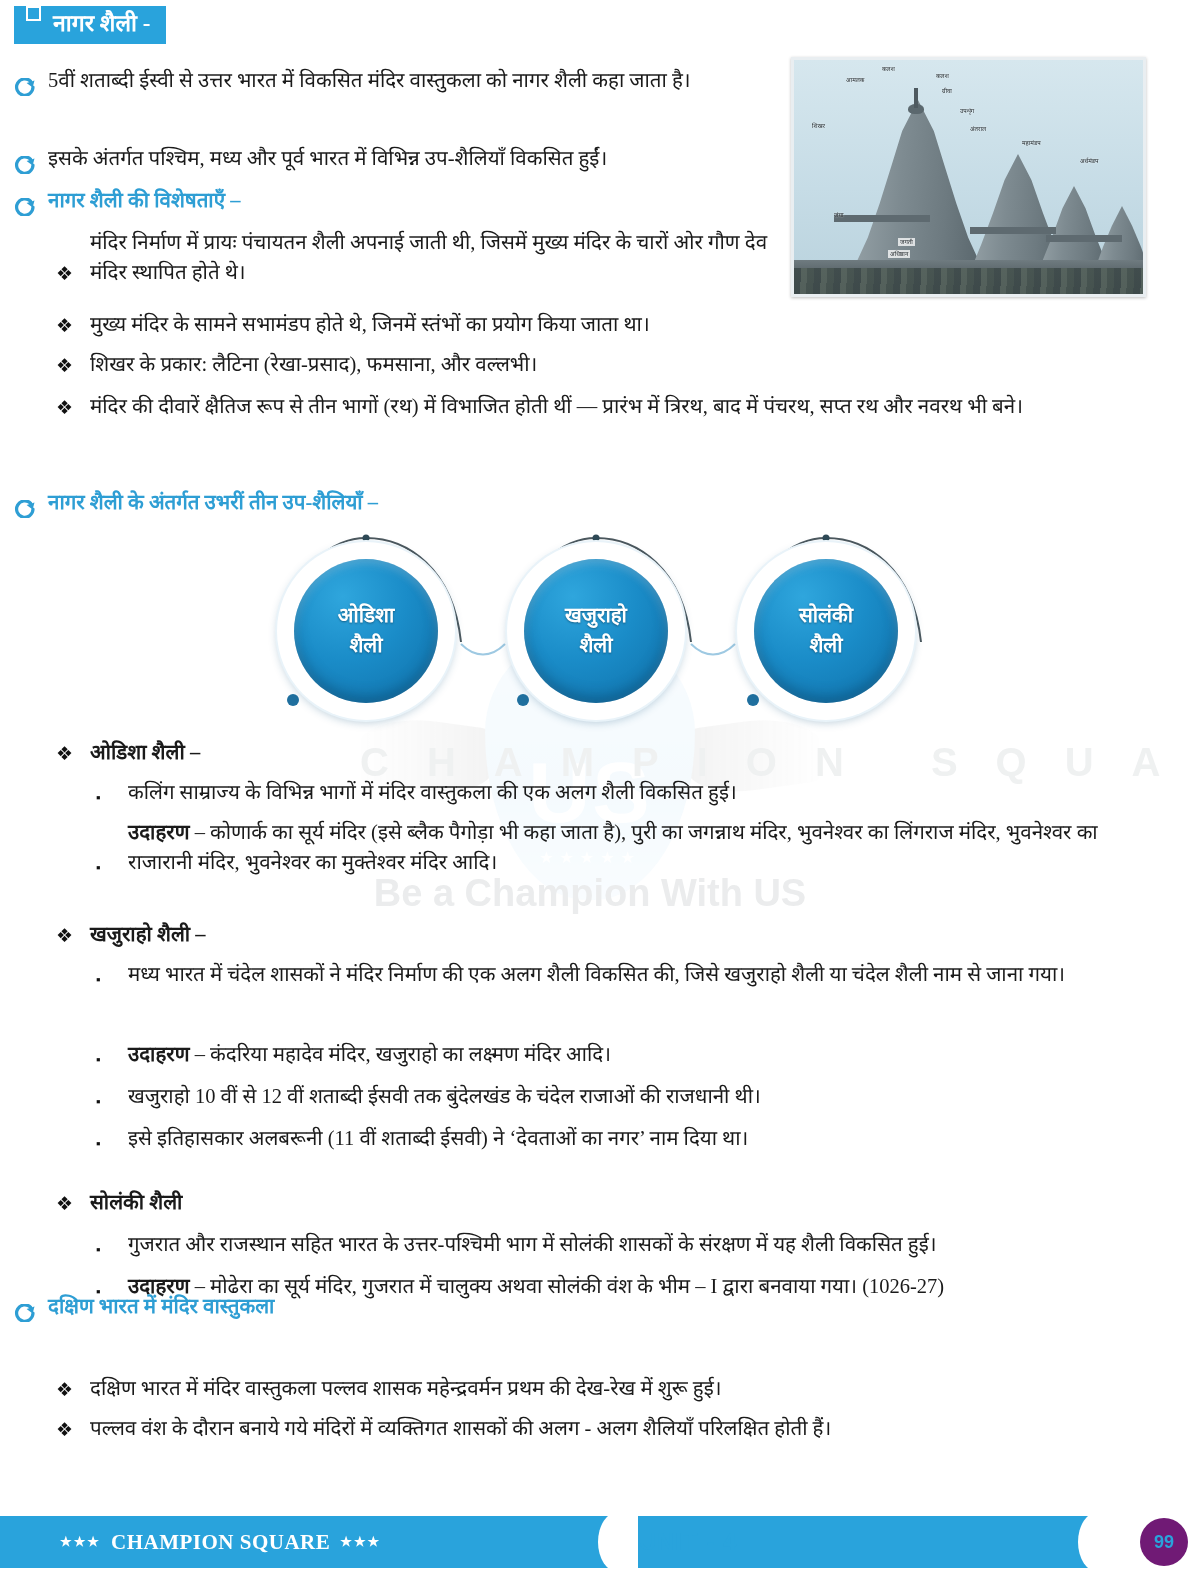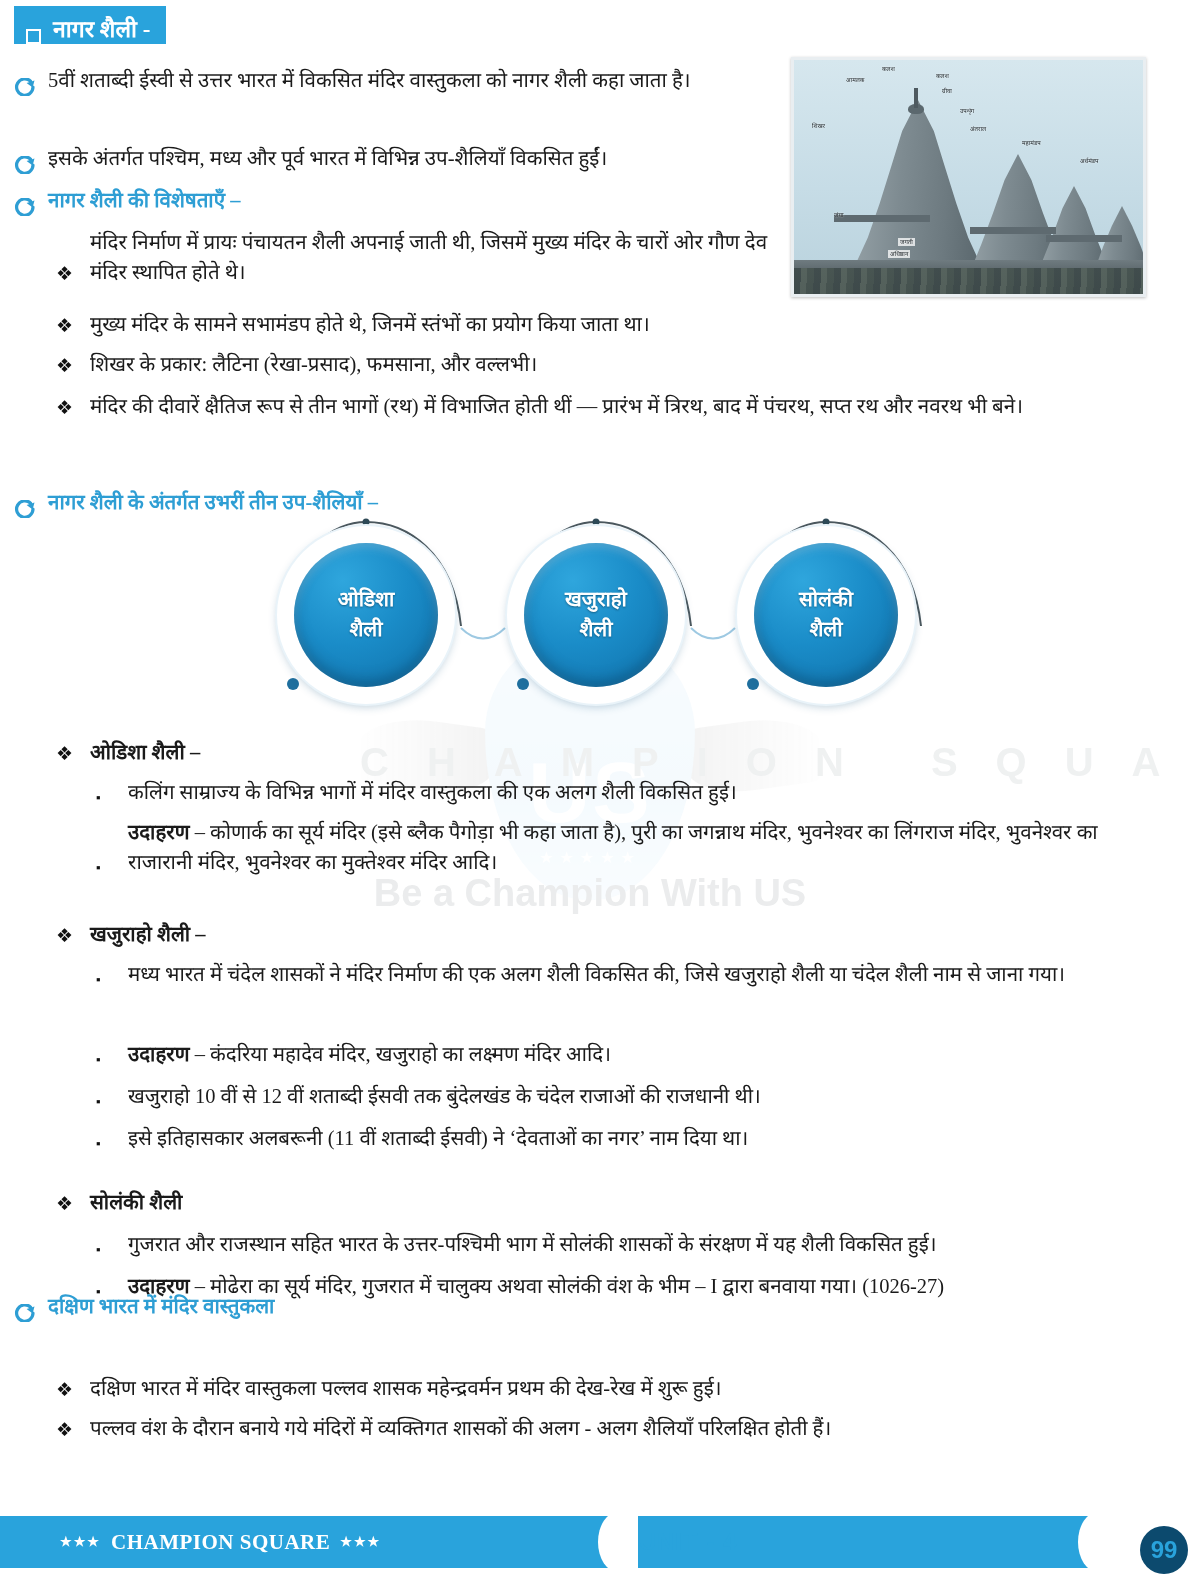--- a/index.html
+++ b/index.html
@@ -76,21 +76,21 @@
     color: #ffffff; font-size: 16px; letter-spacing: 6px;
   }
 
   
   .banner {
     position: absolute;
     left: 14px; top: 6px;
     height: 38px;
     background: #29a3dc;
     display: flex;
-    align-items: flex-end;
+    align-items: flex-start;
     padding: 0 16px 0 12px;
     z-index: 3;
   }
   .banner .chk {
     width: 15px; height: 15px;
     border: 2px solid #ffffff;
     margin-right: 12px;
     flex: 0 0 auto;
   }
   .banner .btxt {
@@ -236,21 +236,21 @@
   .t-blue {
     color: #2e9ed4;
     font-size: 20.5px;
     font-weight: bold;
   }
   .bold { font-weight: bold; }
 
   
   .diagram {
     position: absolute;
-    left: 275px; top: 516px;
+    left: 275px; top: 532px;
     width: 650px; height: 200px;
     z-index: 3;
   }
   .node {
     position: absolute;
     width: 178px; height: 178px;
   }
   .node .ring {
     position: absolute;
     inset: 0;
@@ -338,29 +338,29 @@
     display: flex; align-items: center; justify-content: center;
     color: #ffffff;
     font-family: "Liberation Sans", sans-serif;
     font-weight: bold;
     font-size: 19px;
     letter-spacing: .3px;
     white-space: nowrap;
   }
   .pageno {
     position: absolute;
-    right: 12px; top: 10px;
+    right: 12px; top: 2px;
     width: 48px; height: 48px;
     border-radius: 50%;
-    background: #0c4a6e;
+    background: #701a75;
     display: flex; align-items: center; justify-content: center;
     color: #29a3dc;
     font-family: "Liberation Sans", sans-serif;
     font-weight: bold;
-    font-size: 24px;
+    font-size: 18px;
   }
 </style>
 </head>
 <body>
 
 <div class="page">
 
   <div class="watermark">
     <div class="wm-wing left"></div>
     <div class="wm-wing right"></div>

